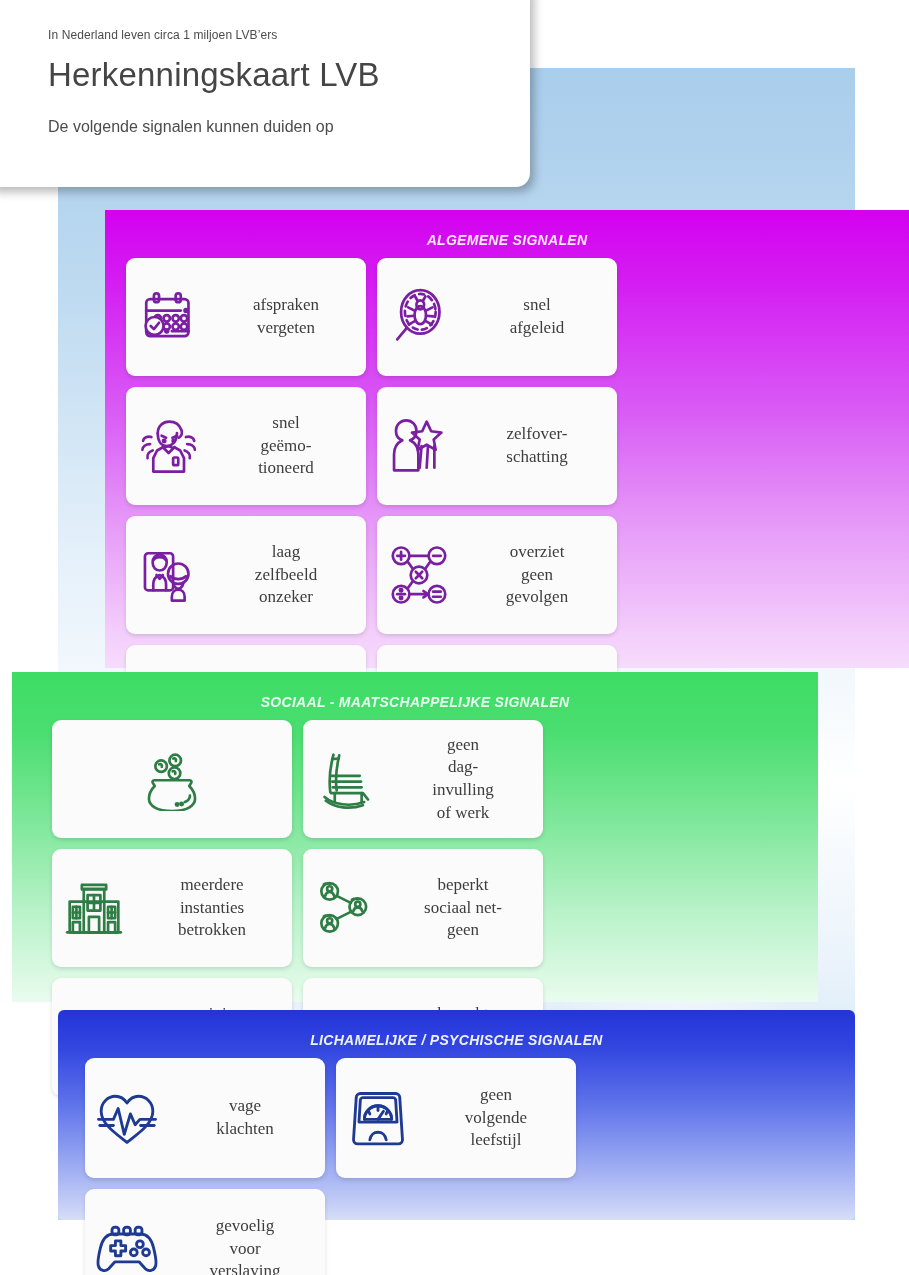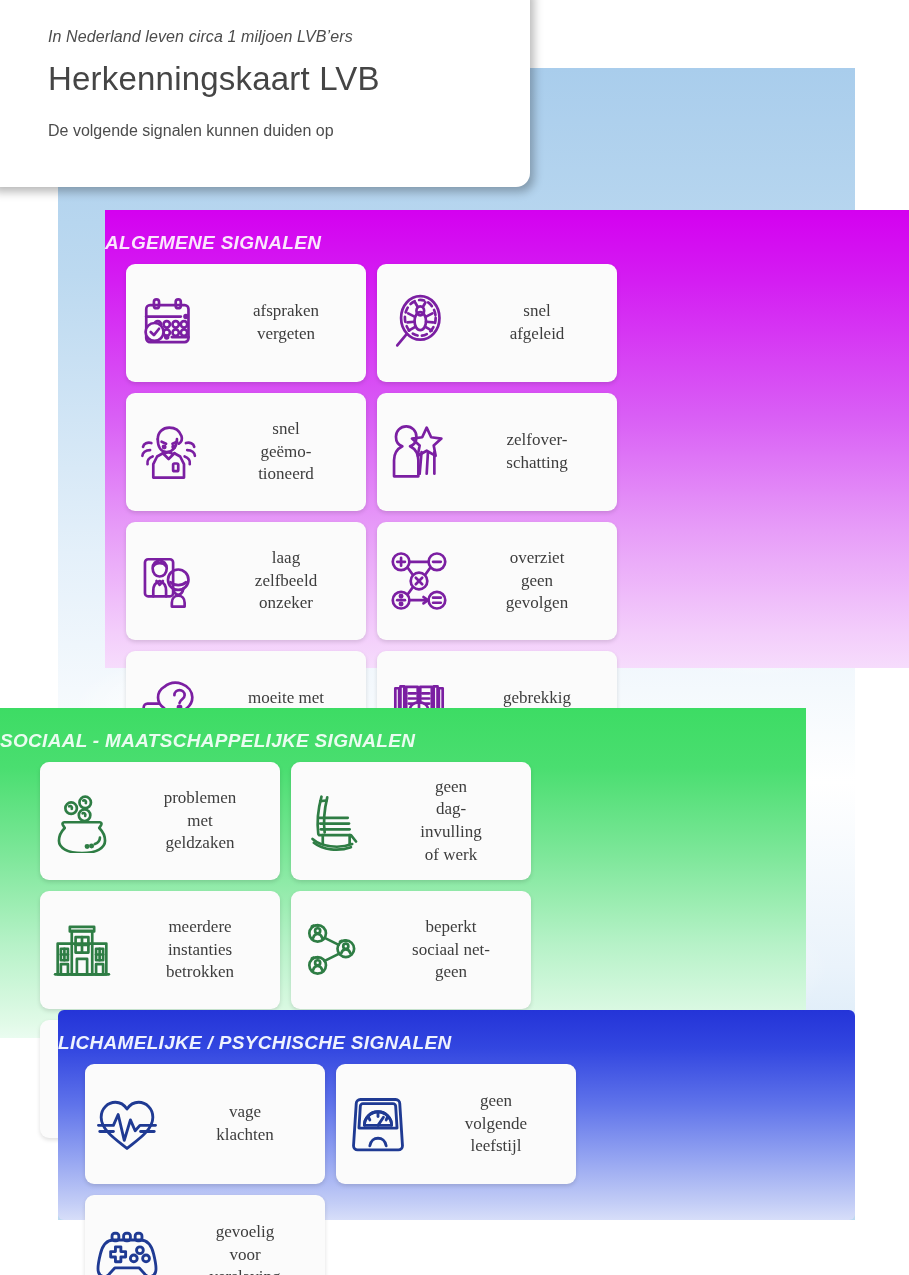--- a/index.html
+++ b/index.html
@@ -26,48 +26,47 @@
   
   #header-card {
     position: absolute; left: -10px; top: -12px; width: 540px; height: 199px;
     background: #ffffff;
     border-bottom-right-radius: 14px;
     box-shadow: 4px 5px 10px rgba(0,0,0,.28);
     padding: 40px 0 0 58px;
     z-index: 8;
   }
   #kicker {
-    font-style: italic; font-size: 16px; color: #4c4c4c; letter-spacing: .1px;
+    font-size: 12px; color: #4c4c4c; letter-spacing: .1px;
     margin-bottom: 14px;
   }
   #title {
     font-size: 33px; font-weight: 400; color: #454545; letter-spacing: .2px;
     margin-bottom: 24px;
   }
   #subtitle { font-size: 16px; color: #4c4c4c; }
 
   
   .section { position: absolute; }
   .section-title {
-    font-style: italic; font-weight: 700; font-size: 19px;
-    letter-spacing: .3px;
+    font-style: italic; font-weight: 700; font-size: 14px;
+    text-align: center; letter-spacing: .3px;
   }
 
   #sec-general {
     left: 105px; top: 210px; width: 804px; height: 458px;
     background: linear-gradient(180deg,#d400f0 0%, #d41ef2 16%, #d95ef5 45%, #e79df8 70%, #f3cdfb 92%, #f6dcfc 100%);
     z-index: 6;
   }
   #sec-general .section-title { color:#fbe6fd; padding-top: 22px; }
 
   #sec-social {
-    left: 0px; top: 672px; width: 806px; height: 330px;
+    left: 12px; top: 672px; width: 806px; height: 330px;
     background: linear-gradient(180deg,#3ddc64 0%, #4ade70 18%, #7ee79a 45%, #b7f2c8 72%, #e0faE7 95%, #eafcf0 100%);
     z-index: 6;
-    margin-top: 36px;
   }
   #sec-social .section-title { color:#eafcf0; padding-top: 22px; }
 
   #sec-physical {
     left: 58px; top: 1010px; width: 797px; height: 210px;
     background: linear-gradient(180deg,#2434d8 0%, #3246e0 18%, #5f73ea 45%, #93a3f1 70%, #c3cdf6 92%, #d7def9 100%);
     z-index: 6;
     border-radius: 6px;
   }
   #sec-physical .section-title { color:#eef2fe; padding-top: 22px; }
@@ -327,25 +326,20 @@
               <circle cx="55" cy="21" r="9"></circle>
               <path d="M52 18c3-1 5 1 4 4"></path>
               <circle cx="54" cy="41" r="9"></circle>
               <path d="M51 38c3-1 5 1 4 4"></path>
               <path d="M22 52h56c2 0 3 2 2 4l-3 5c6 6 9 14 9 20 0 11-13 19-36 19S14 92 14 81c0-6 3-14 9-20l-3-5c-1-2 0-4 2-4z"></path>
               <path d="M70 86c5-2 8-6 8-10"></path>
               <circle cx="58" cy="90" r="1.8" fill="#2e7d44"></circle>
               <circle cx="65" cy="89" r="1.8" fill="#2e7d44"></circle>
             </svg>
           </div>
-          <div class="card-label">
-            <div>problemen</div>
-            <div>met</div>
-            <div>geldzaken</div>
-          </div>
         </div>
         <div class="card">
           <div class="card-icon">
             <svg viewBox="0 0 100 100" width="64" height="64" fill="none" stroke="#2e7d44" stroke-width="4.2" stroke-linecap="round" stroke-linejoin="round">
               <path d="M32 12c-6 22-7 42-5 58"></path>
               <path d="M41 13c-5 21-6 40-4 55"></path>
               <line x1="30" y1="19" x2="40" y2="18"></line>
               <path d="M29 45h44"></path>
               <path d="M30 54h45"></path>
               <path d="M31 63h45"></path>

